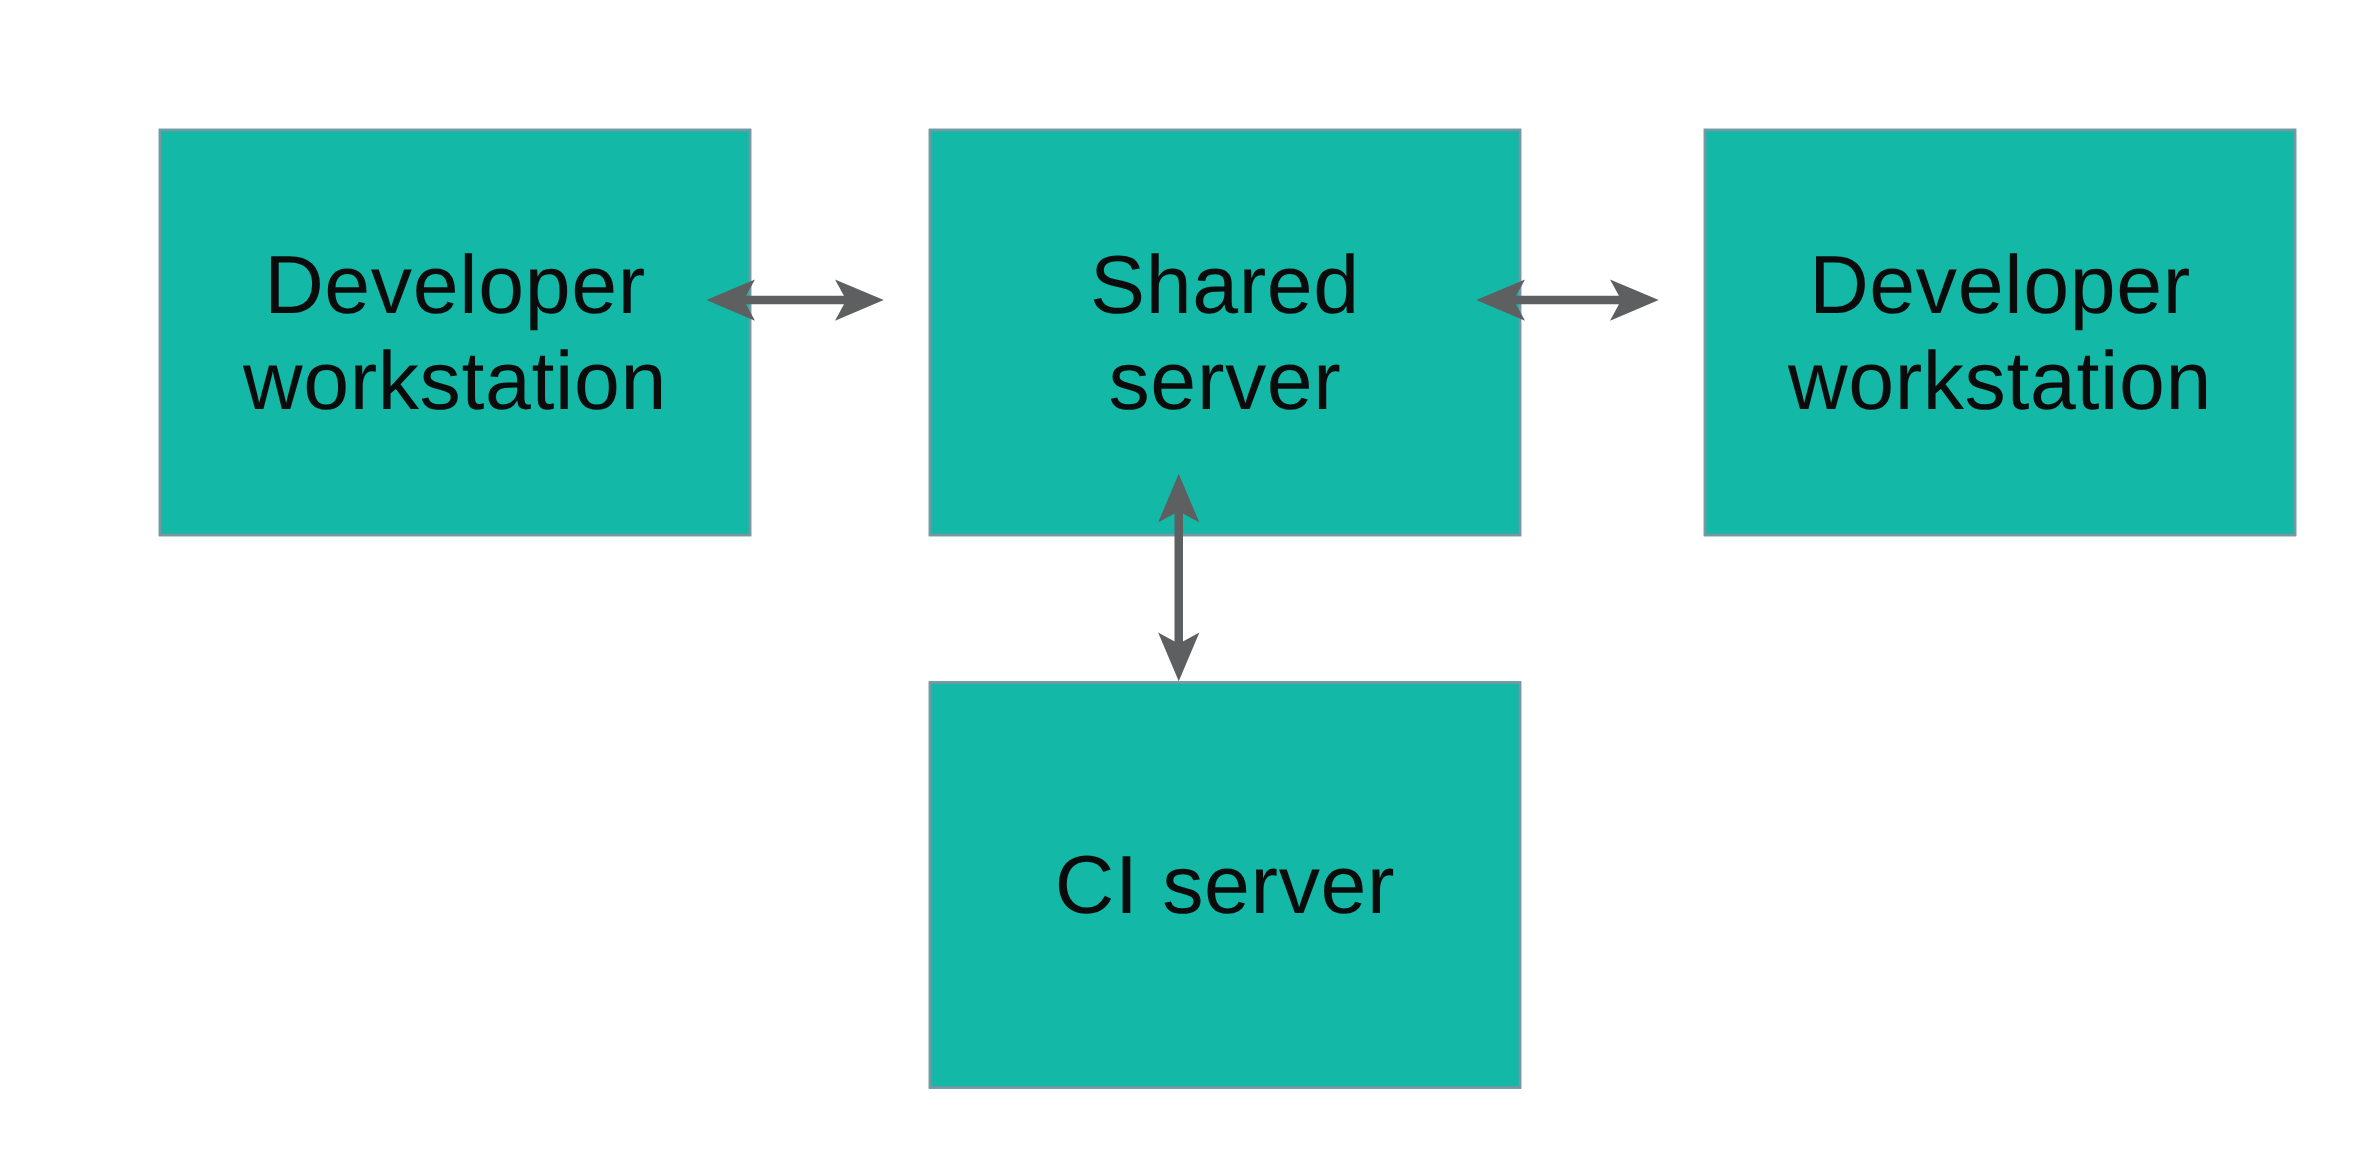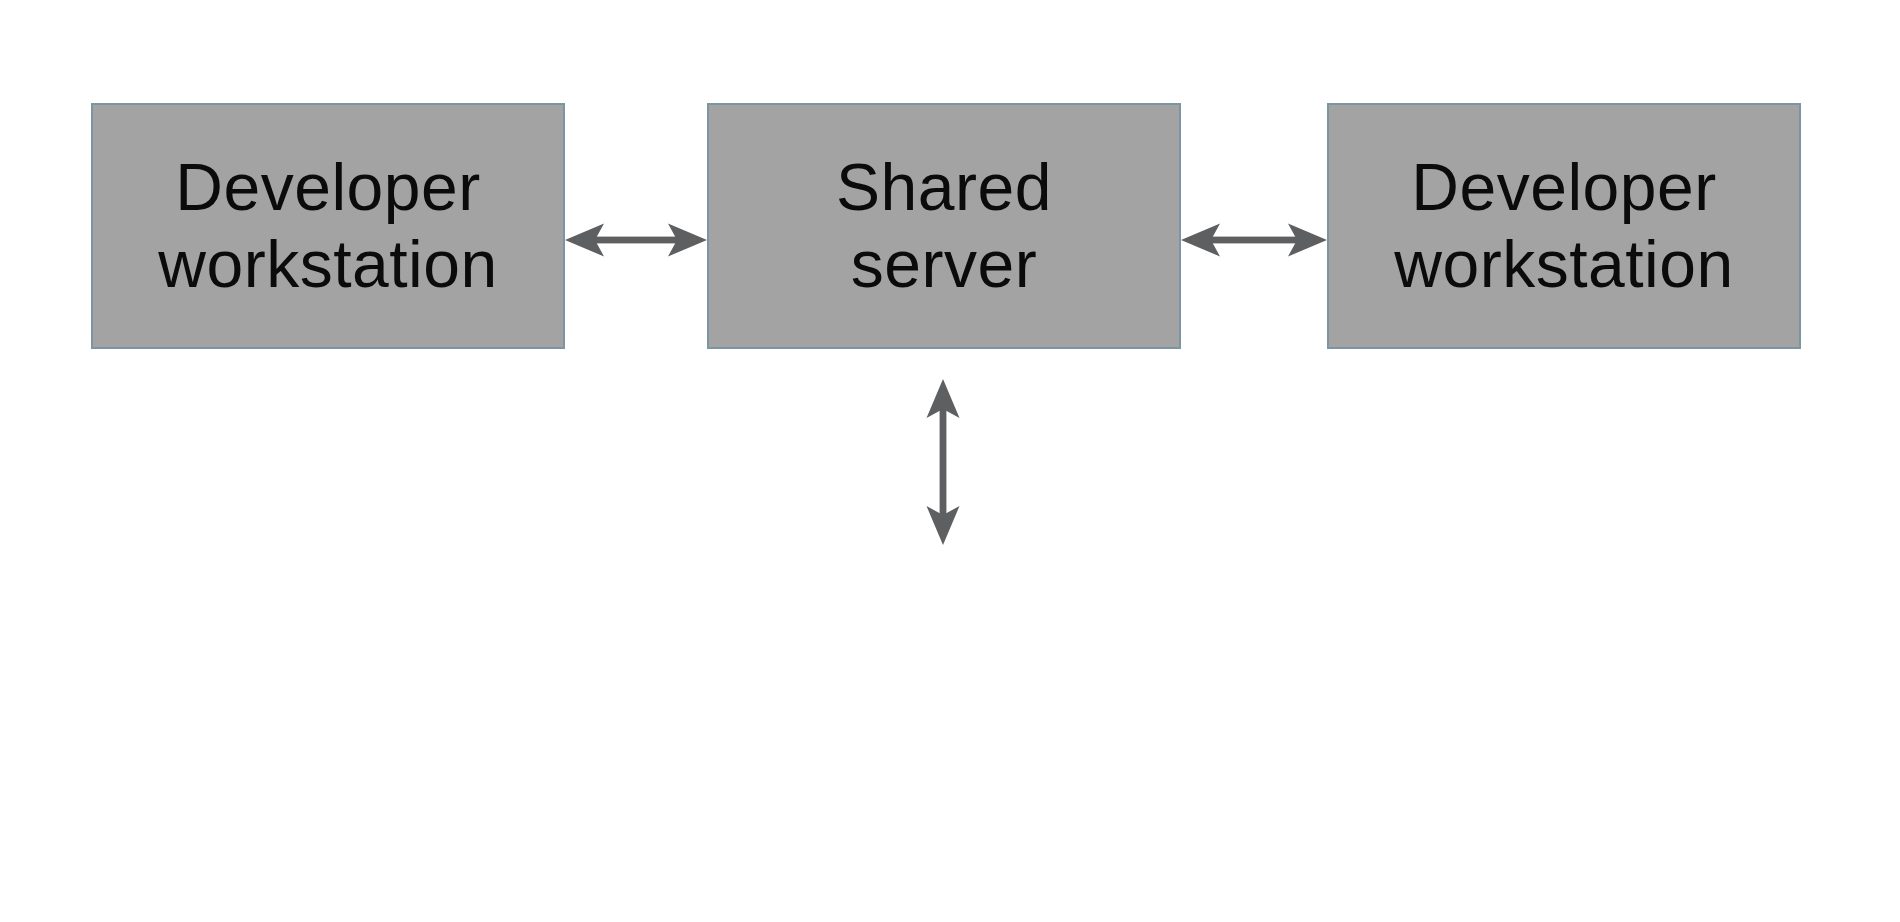--- a/index.html
+++ b/index.html
@@ -11,28 +11,29 @@
     position: relative;
     width: 1900px;
     height: 922px;
     background: #ffffff;
     overflow: hidden;
     font-family: "Liberation Sans", sans-serif;
   }
   .node {
     position: absolute;
     width: 474px;
-    height: 246px;
-    background: #a3a3a3;
+    height: 326px;
+    background: #14b8a6;
     border: 2px solid #7b96a2;
     box-sizing: border-box;
     display: flex;
     align-items: center;
     justify-content: center;
     text-align: center;
+    margin-left: 36px;
   }
   .node .label {
     font-size: 66px;
     line-height: 1.17;
     color: #0b0b0b;
     white-space: pre-line;
     letter-spacing: 0.5px;
   }
   #node-dev-left   { left: 91px;   top: 103px; }
   #node-cache      { left: 707px;  top: 103px; }
@@ -63,20 +64,23 @@
   <div class="node" id="node-cache">
     <span class="label">Shared
 server</span>
   </div>
 
   <div class="node" id="node-dev-right">
     <span class="label">Developer
 workstation</span>
   </div>
 
+  <div class="node" id="node-ci">
+    <span class="label">CI server</span>
+  </div>
 
   <div class="arrow" id="arrow-left">
     <svg viewBox="0 0 146 44" aria-hidden="true">
       <rect class="stroke" x="29" y="18.6" width="88" height="6.8"></rect>
       <path class="stroke" d="M2,22 L41,5.5 L32,22 L41,38.5 Z"></path>
       <path class="stroke" d="M144,22 L105,5.5 L114,22 L105,38.5 Z"></path>
     </svg>
   </div>
 
   <div class="arrow" id="arrow-right">

